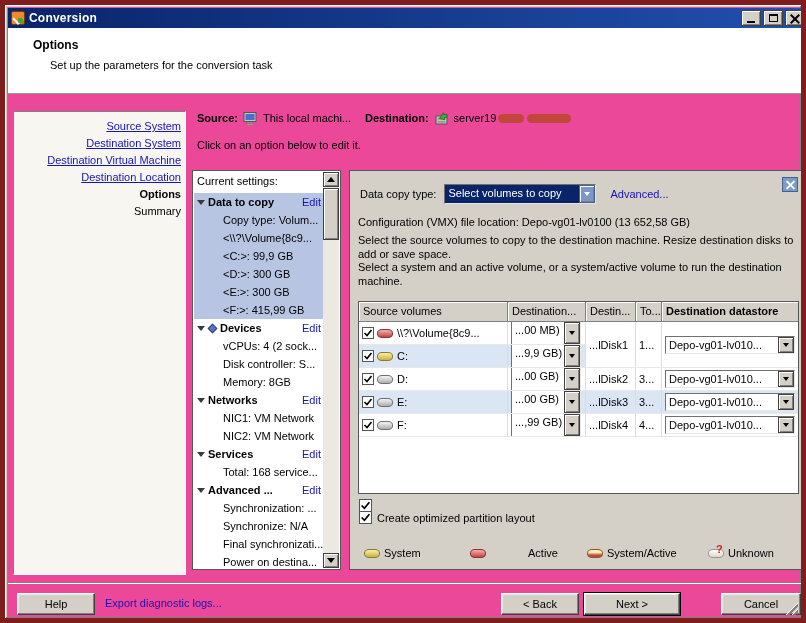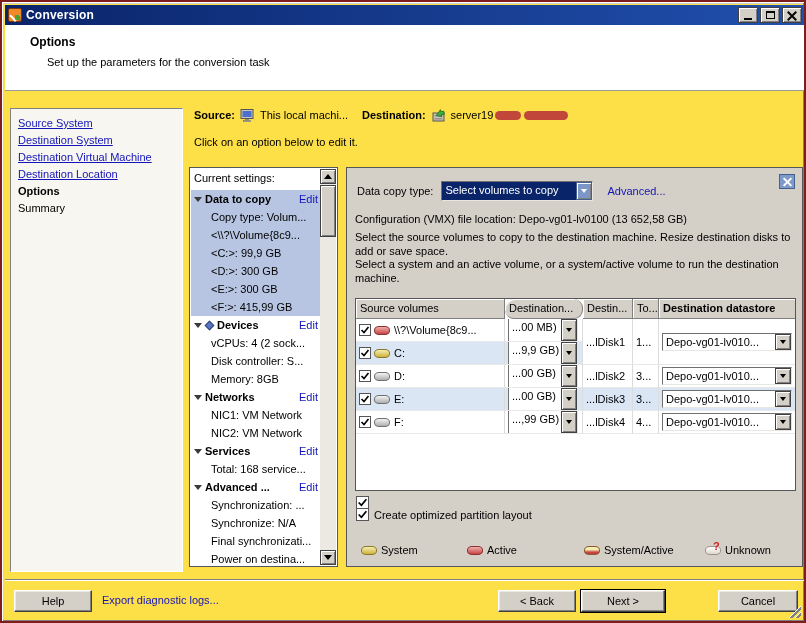--- a/index.html
+++ b/index.html
@@ -1,20 +1,20 @@
 <!DOCTYPE html>
 <html><head>
 <meta charset="utf-8">
 <style>
   html,body{margin:0;padding:0;background:#808080;}
   *{box-sizing:border-box;}
   #win{
     position:relative;width:806px;height:623px;
-    background:#fde047;
-    border:2px solid #7f1d1d;
+    background:#ec4899;
+    border:5px solid #7f1d1d;
     box-shadow:inset 1px 1px 0 #ffffff, inset -1px -1px 0 #808080, inset 2px 2px 0 #d4d0c8;
     font-family:"Liberation Sans",sans-serif;font-size:11px;color:#000;
     overflow:hidden;
   }
   
   .titlebar{position:absolute;left:3px;top:3px;width:800px;height:20px;
     background:linear-gradient(90deg,#0a246a,#2150ae);
     display:flex;align-items:center;padding:0 3px;}
   .app-icon{width:14px;height:14px;margin-right:4px;border-radius:2px;
     background:linear-gradient(135deg,#f08a28 55%,#d8611a 100%);
@@ -32,41 +32,41 @@
   .glyph-close::before,.glyph-close::after{content:"";position:absolute;left:-1px;top:4px;width:12px;height:2px;background:#000;}
   .glyph-close::before{transform:rotate(45deg);}
   .glyph-close::after{transform:rotate(-45deg);}
   
   .head{position:absolute;left:3px;top:23px;width:800px;height:66px;background:#ffffff;border-bottom:1px solid #9a9a94;}
   .head-title{position:absolute;left:25px;top:10px;font-weight:bold;font-size:12px;}
   .head-sub{position:absolute;left:42px;top:31px;font-size:11px;}
   
   .sidebar{position:absolute;left:8px;top:106px;width:173px;height:464px;
     background:#f7f6f0;border:1px solid;border-color:#808080 #ffffff #ffffff #808080;padding:6px 4px;}
-  .nav-item{display:block;line-height:17px;padding-left:3px;white-space:nowrap;}
+  .nav-item{display:block;line-height:17px;padding-left:3px;white-space:nowrap;text-align:right;}
   .nav-link{color:#1414b8;text-decoration:underline;cursor:pointer;}
   .nav-current{font-weight:bold;color:#000;}
   .nav-plain{color:#000;}
   
   .sumbar{position:absolute;left:192px;top:105px;width:610px;height:16px;display:flex;align-items:center;white-space:nowrap;overflow:hidden;}
   .sumbar b{font-weight:bold;}
   .mini-ico{display:inline-block;margin:0 5px;}
   .redact{display:inline-block;height:9px;background:#c2473b;border-radius:5px;vertical-align:middle;}
   .instruction{position:absolute;left:192px;top:134px;}
   
   .treepanel{position:absolute;left:187px;top:165px;width:149px;height:400px;background:#fff;border:1px solid #565656;}
   .tree-head{position:absolute;left:4px;top:4px;}
   .tree-body{position:absolute;left:1px;top:22px;right:17px;}
   .trow{height:18px;display:flex;align-items:center;padding:0 2px 0 3px;white-space:nowrap;overflow:hidden;}
   .trow.sel{background:#b7c5e2;}
   .tri{width:0;height:0;border-left:4px solid transparent;border-right:4px solid transparent;border-top:5px solid #3a3a3a;margin-right:3px;flex:none;}
   .diamond{width:7px;height:7px;background:#5b74c4;transform:rotate(45deg);margin:0 4px 0 1px;flex:none;border:1px solid #31437e;}
   .sec-label{font-weight:bold;overflow:hidden;}
   .edit-link{margin-left:auto;color:#1414b8;cursor:pointer;padding-left:3px;}
-  .leaf{padding-left:20px;}
+  .leaf{padding-left:29px;}
   
   .sbar{position:absolute;top:1px;bottom:1px;right:1px;width:16px;background:#ece9e2;}
   .sbtn{position:absolute;left:0;width:16px;height:15px;background:#d4d0c8;border:1px solid #404040;
     box-shadow:inset 1px 1px 0 #fff, inset -1px -1px 0 #808080;display:flex;align-items:center;justify-content:center;}
   .sbtn.up{top:0;} .sbtn.down{bottom:0;}
   .s-up{width:0;height:0;border-left:4px solid transparent;border-right:4px solid transparent;border-bottom:5px solid #000;}
   .s-dn{width:0;height:0;border-left:4px solid transparent;border-right:4px solid transparent;border-top:5px solid #000;}
   .sthumb{position:absolute;left:0;top:16px;width:16px;height:52px;background:#d4d0c8;border:1px solid #404040;
     box-shadow:inset 1px 1px 0 #fff, inset -1px -1px 0 #808080;}
   
@@ -265,21 +265,21 @@
     <div class="vmx">Configuration (VMX) file location: Depo-vg01-lv0100 (13 652,58 GB)</div>
 
     <div class="paras">
       <div>Select the source volumes to copy to the destination machine. Resize destination disks to add or save space.</div>
       <div>Select a system and an active volume, or a system/active volume to run the destination machine.</div>
     </div>
 
     <div class="vtable">
       <div class="vhead">
         <span class="vh" style="width:149px;">Source volumes</span>
-        <span class="vh" style="width:78px;border-radius:9px;">Destination...</span>
+        <span class="vh" style="width:78px;">Destination...</span>
         <span class="vh" style="width:50px;">Destin...</span>
         <span class="vh" style="width:26px;">To...</span>
         <span class="vh" style="flex:1;border-right:none;font-weight:bold;">Destination datastore</span>
       </div>
       <div class="vbody">
 
         <div class="vc" style="grid-area:1/1;">
           <span class="cbx">
               <svg width="10" height="10" viewBox="0 0 10 10">
                 <path d="M1.5 5 L4 7.5 L8.5 2" stroke="#000" fill="none" stroke-width="1.6"></path>
@@ -441,37 +441,37 @@
           </svg>
         </span>
       <span>Create optimized partition layout</span>
     </div>
 
     <div class="legend">
       <span class="leg-item" style="left:14px;">
         <span class="disk yellow"></span>
         <span>System</span>
       </span>
-      <span class="leg-item" style="left:120px;">
+      <span class="leg-item" style="left:120px;gap:38px;">
         <span class="disk red"></span>
         <span>Active</span>
       </span>
       <span class="leg-item" style="left:237px;">
         <span class="disk sysact"></span>
         <span>System/Active</span>
       </span>
       <span class="leg-item" style="left:358px;">
         <span class="disk unknown"></span>
           <span class="qmark">?</span>
         <span>Unknown</span>
       </span>
     </div>
   </div>
 
   <div class="sep"></div>
   <div class="btn" style="left:12px;top:588px;width:78px;">Help</div>
   <span class="foot-link" style="left:100px;top:592px;">Export diagnostic logs...</span>
   <div class="btn" style="left:496px;top:588px;width:78px;">&lt; Back</div>
-  <div class="btn default" style="left:579px;top:588px;width:84px;">Next &gt;</div>
+  <div class="btn default" style="left:579px;top:588px;width:96px;">Next &gt;</div>
   <div class="btn" style="left:716px;top:588px;width:80px;">Cancel</div>
   <div class="grip"></div>
 
 </div>
 
 </body></html>

